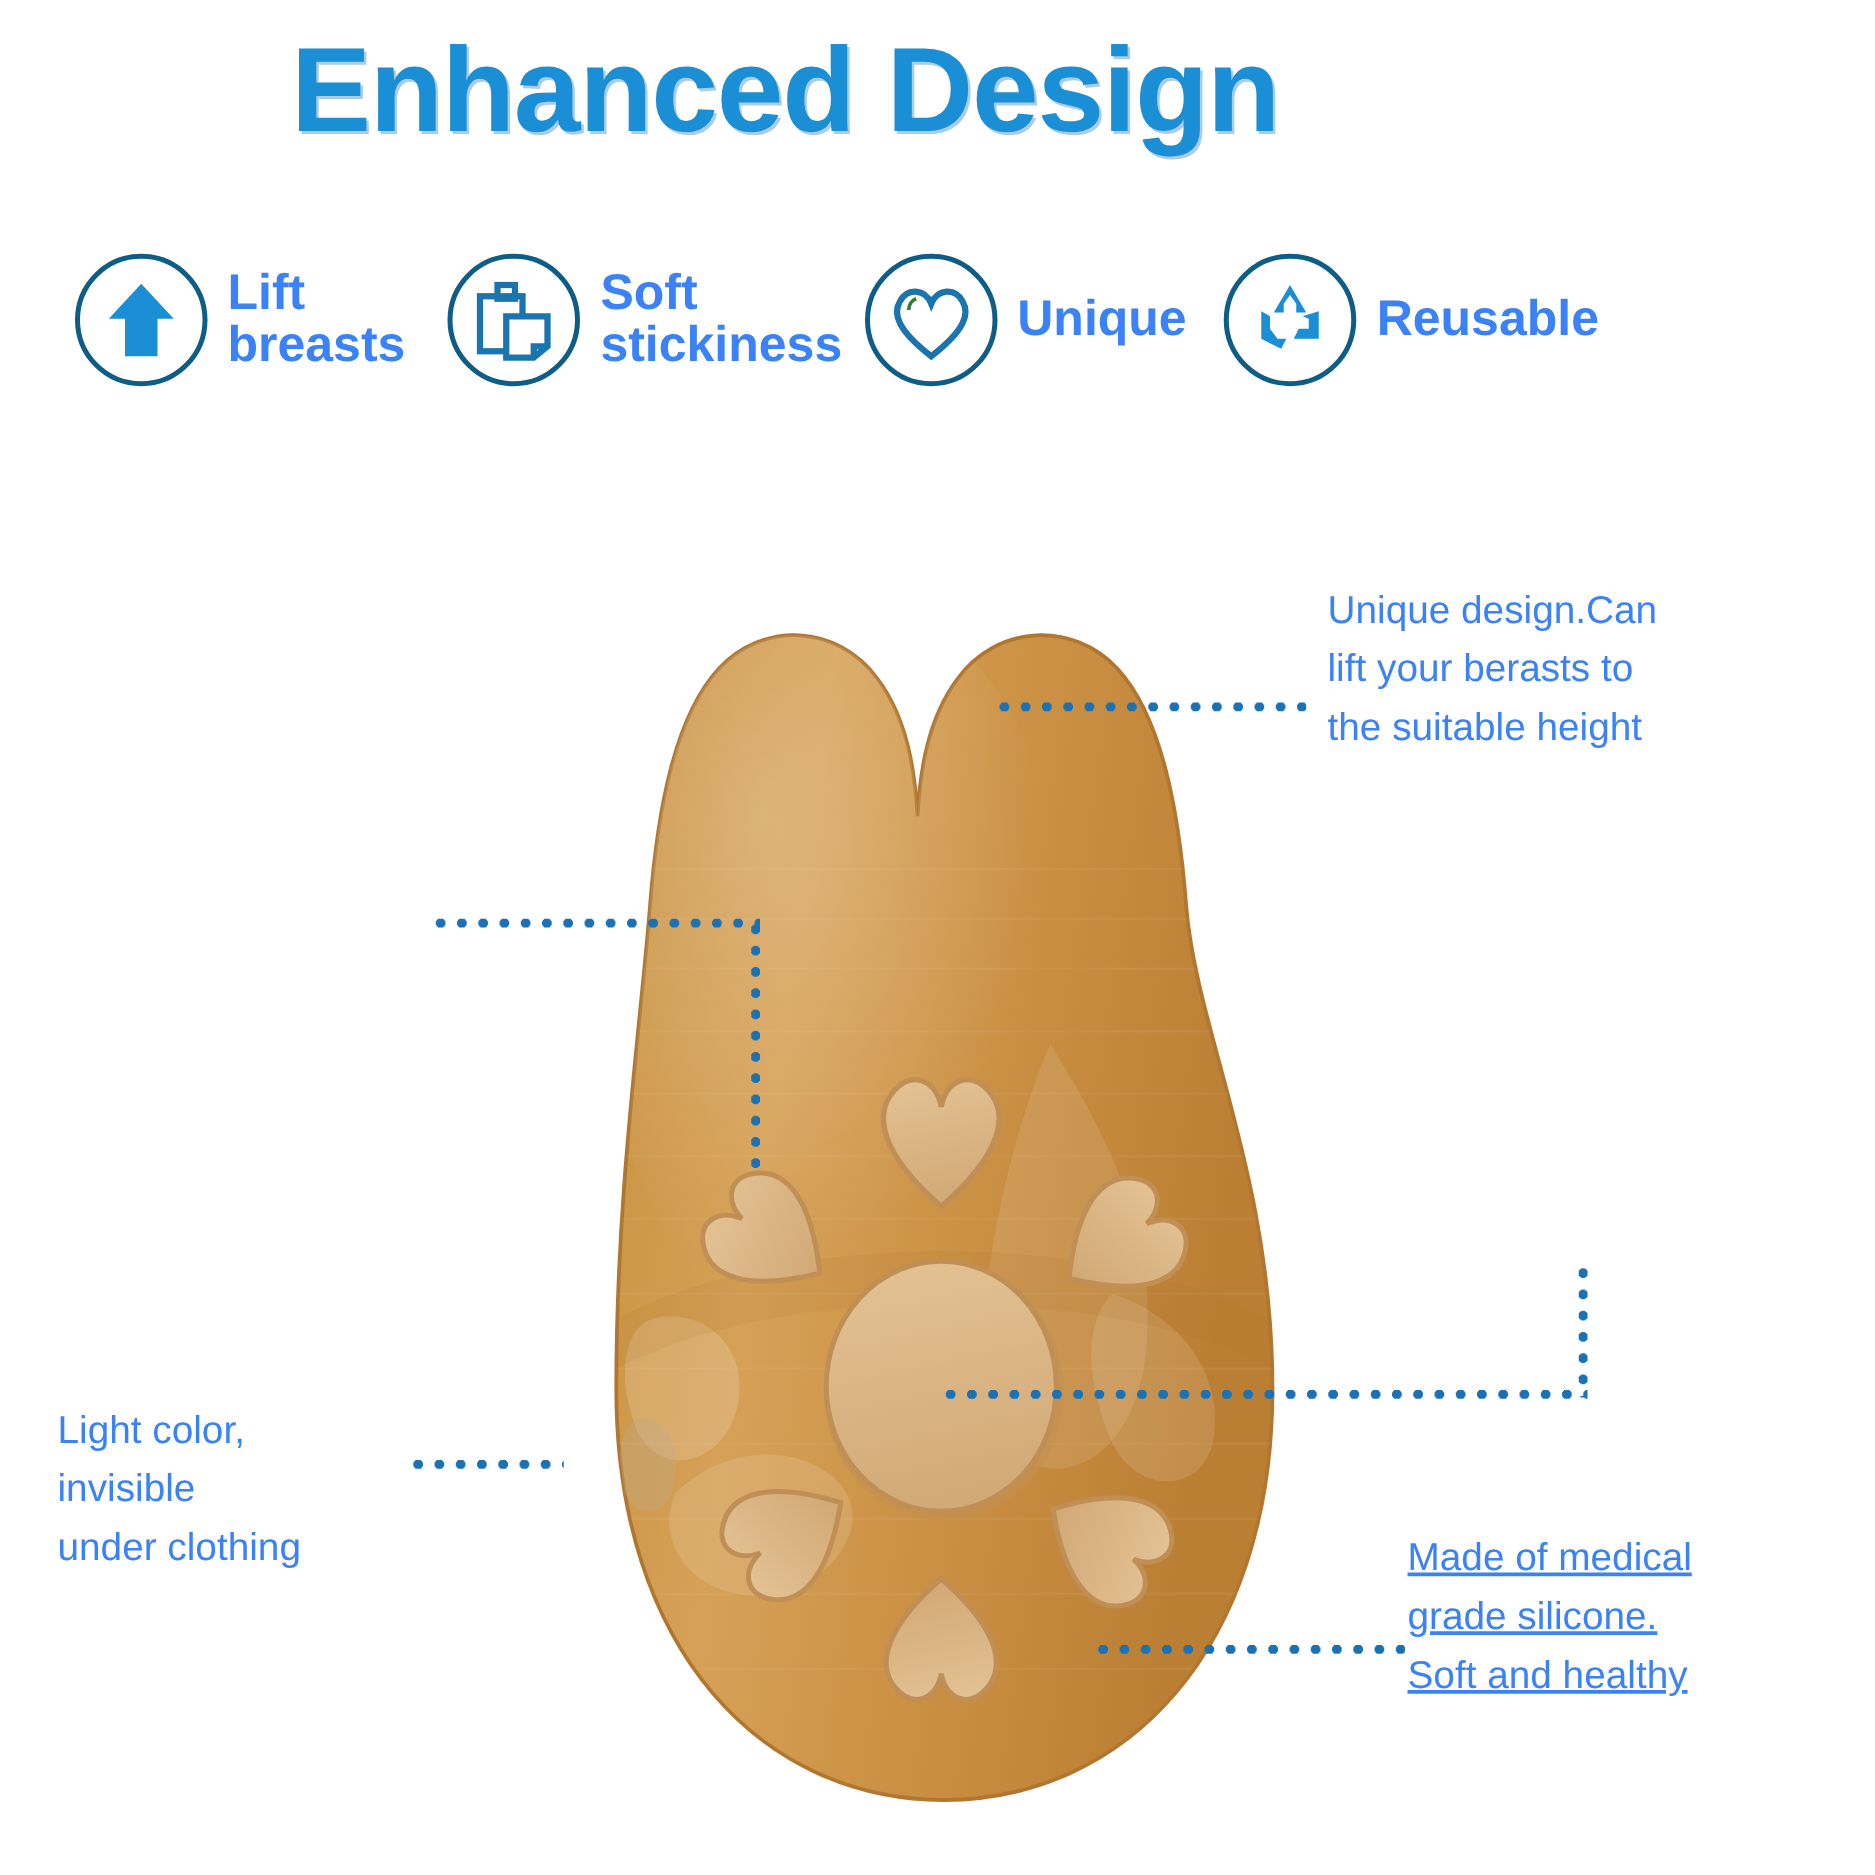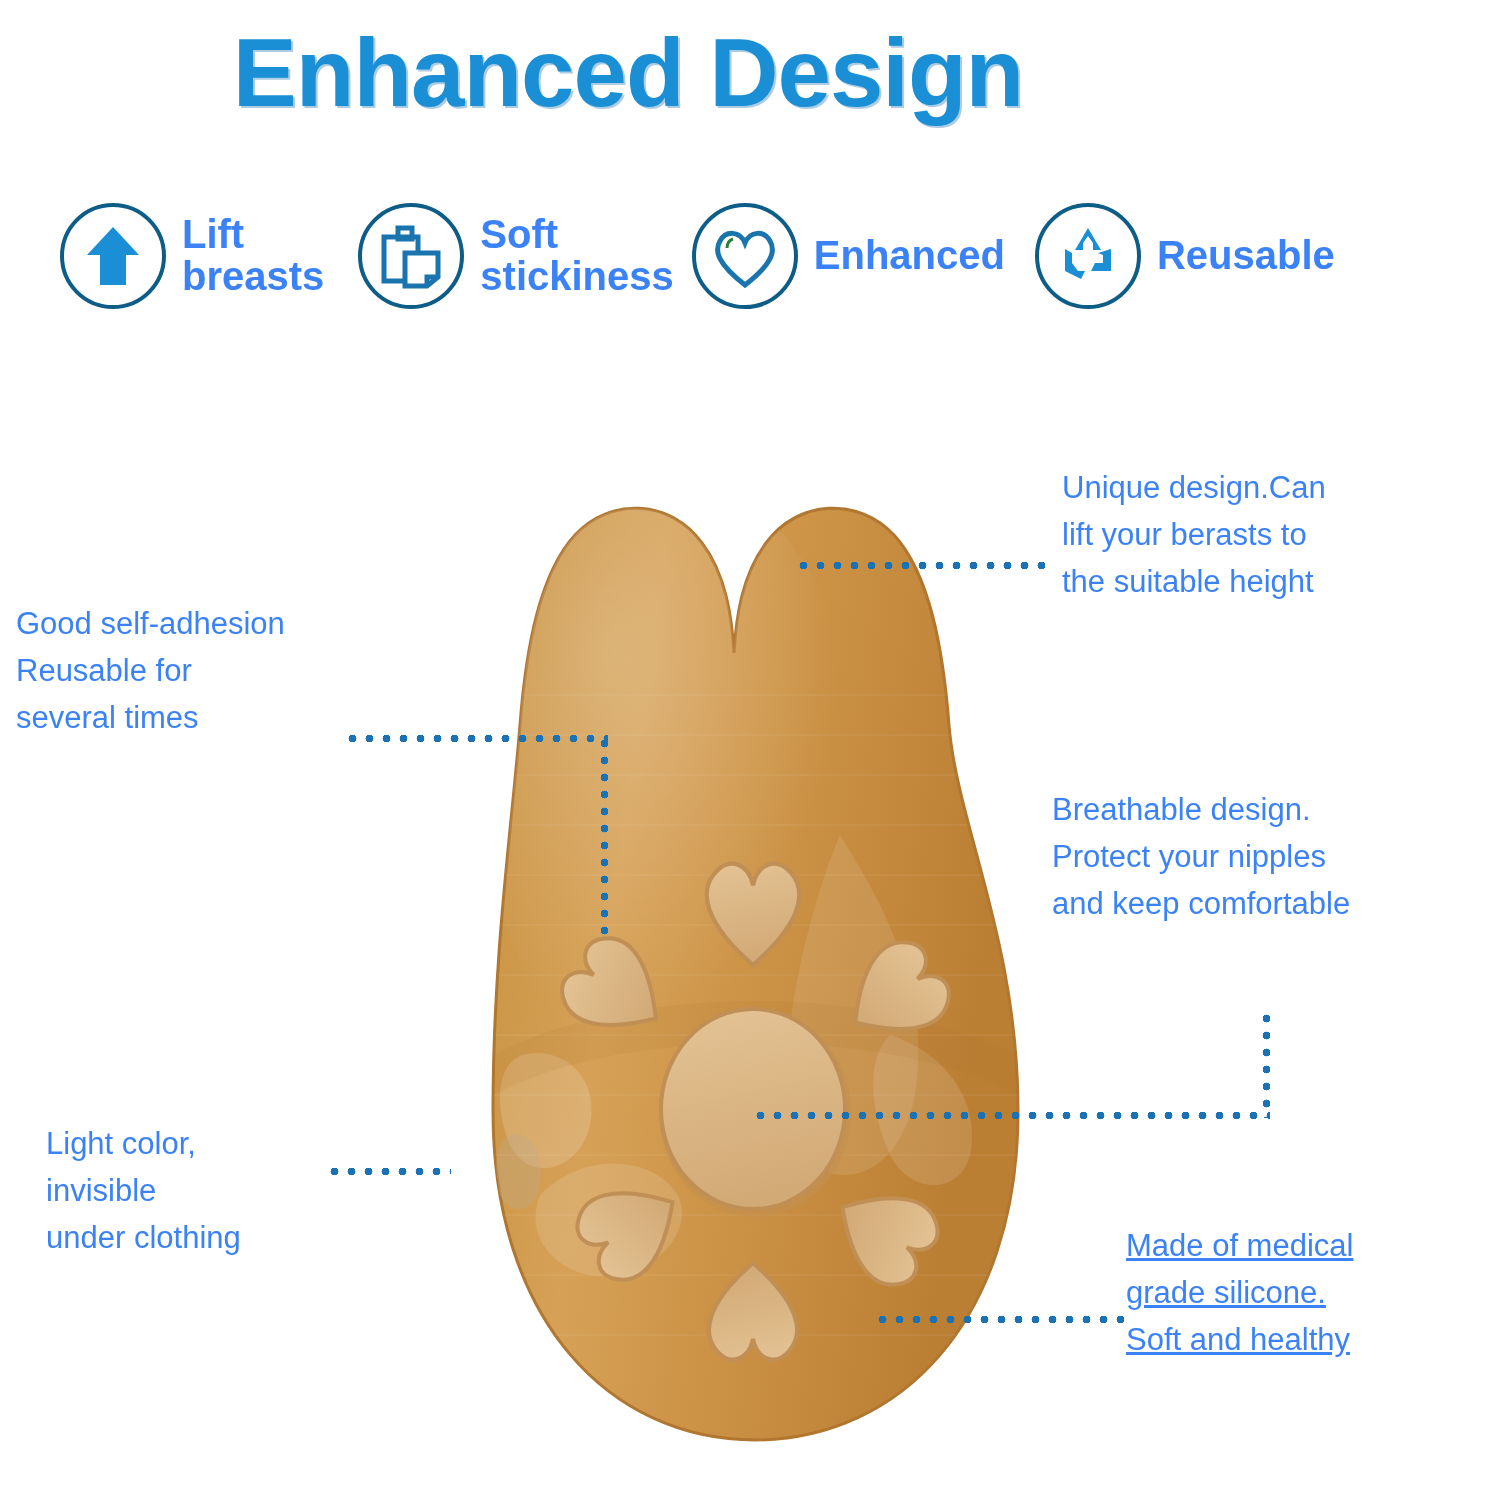--- a/index.html
+++ b/index.html
@@ -119,21 +119,21 @@
 stickiness</span>
     </div>
 
     <div class="feature-item fi-2">
       <span class="badge">
         <svg width="74" height="70" viewBox="0 0 74 70" aria-hidden="true">
           <path d="M37 64 C10 43 6 30 12 20 C18 9 32 10 37 22 C42 10 56 9 62 20 C68 30 64 43 37 64 Z" fill="none" stroke="#1a74ad" stroke-width="5"></path>
           <path d="M19 27 C19 22 22 19 25 18" fill="none" stroke="#2f7d3a" stroke-width="3"></path>
         </svg>
       </span>
-      <span class="feature-label">Enhanced</span>
+      <span class="feature-label">Unique</span>
     </div>
 
     <div class="feature-item fi-3">
       <span class="badge">
         <svg width="74" height="74" viewBox="0 0 74 74" aria-hidden="true">
           <g fill="#1a8fd6">
             <path d="M37 9 L50 31 L42 31 L42 24 L37 17 L32 24 L32 31 L24 31 Z"></path>
             <path d="M14 52 L14 30 L21 34 L21 44 L27 52 L34 52 L30 60 Z"></path>
             <path d="M60 30 L60 52 L40 52 L44 44 L52 44 L52 36 L47 34 Z"></path>
           </g>
@@ -254,26 +254,20 @@
   <div class="lead lead-h" id="lead-adhesion-h"></div>
   <div class="lead lead-v" id="lead-adhesion-v"></div>
   <div class="lead lead-h" id="lead-lightcolor"></div>
   <div class="lead lead-v" id="lead-breathable-v"></div>
   <div class="lead lead-h" id="lead-breathable-h"></div>
   <div class="lead lead-h" id="lead-medical"></div>
 
   <div class="callout" id="callout-unique">Unique design.Can
 lift your berasts to
 the suitable height</div>
-  <div class="callout" id="callout-breathable">Breathable design.
-Protect your nipples
-and keep comfortable</div>
   <div class="callout" id="callout-medical">Made of medical
 grade silicone.
 Soft and healthy</div>
-  <div class="callout" id="callout-adhesion">Good self-adhesion
-Reusable for
-several times</div>
   <div class="callout" id="callout-lightcolor">Light color,
 invisible
 under clothing</div>
 
 </div>
 
 </body></html>

